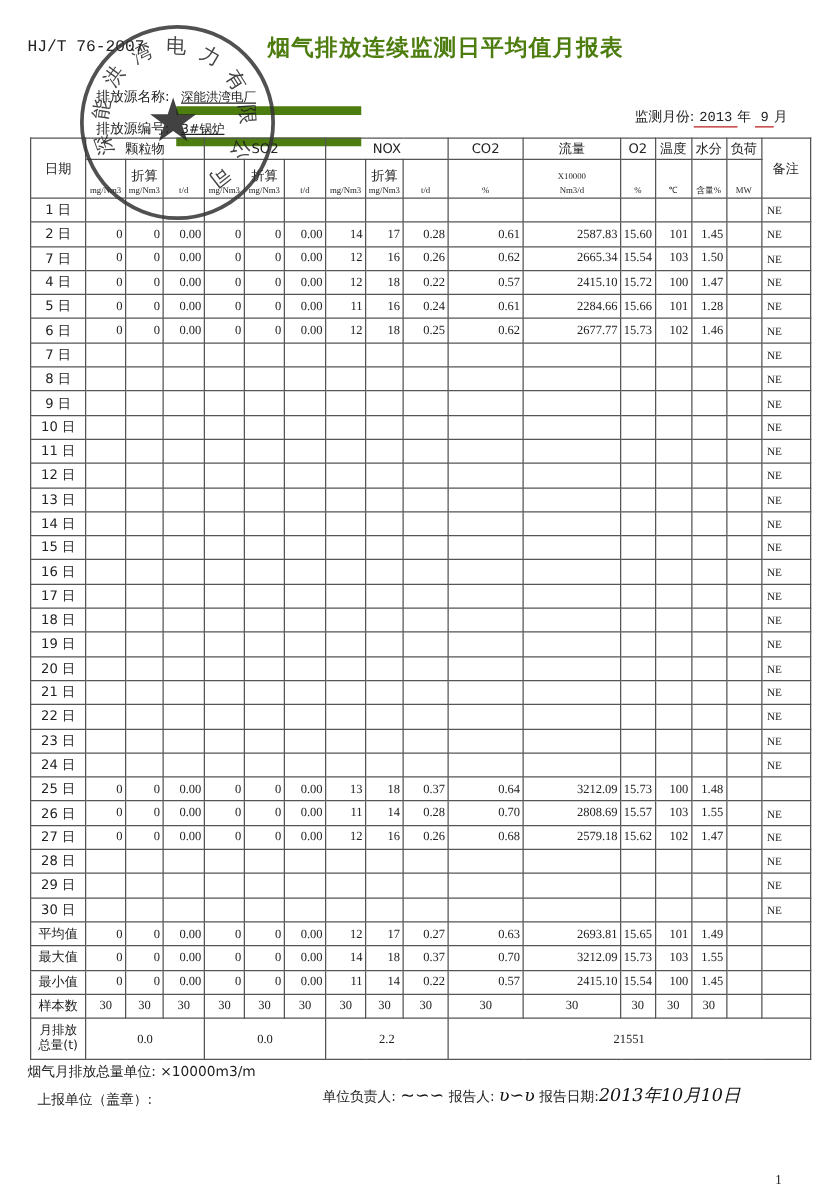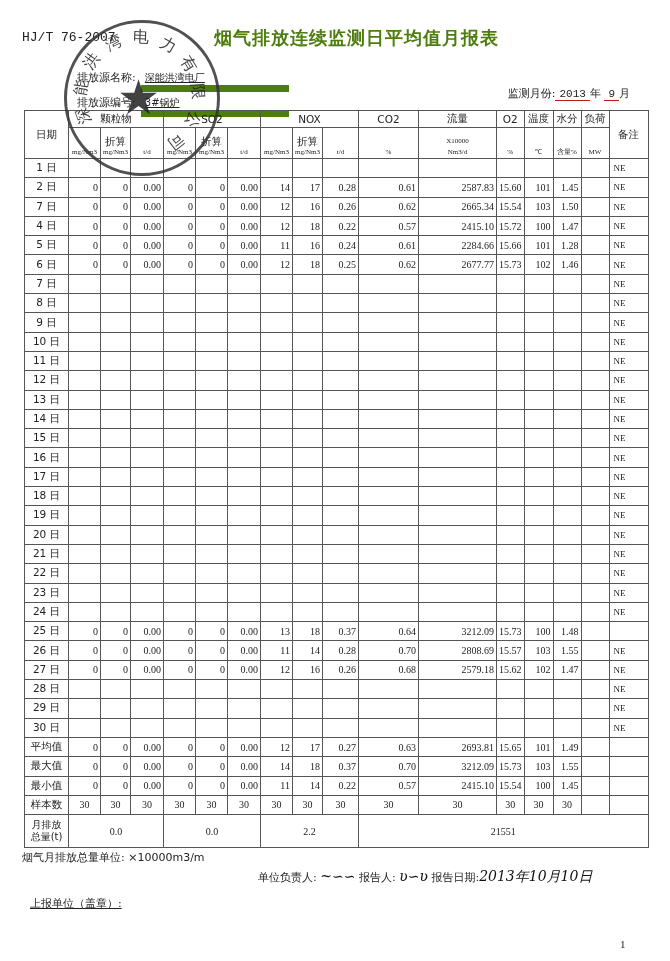--- a/index.html
+++ b/index.html
@@ -21,21 +21,21 @@
   table.report td.ne { text-align:left; font-size:9px; padding-left:4px; }
   table.report td.c { text-align:center; }
   table.report tr.h td { text-align:center; font-family:"DejaVu Sans", sans-serif; font-size:10.5px; height:16px; }
   table.report tr.h2 td { font-size:7px; font-family:"Liberation Serif", serif; vertical-align:bottom; height:30px; line-height:11px; }
   table.report tr.h2 td .big { font-size:10.5px; font-family:"DejaVu Sans", sans-serif; display:block; }
   table.report td.unitsm { font-size:10px; }
   table.report tr.total td { height:32px; }
   table.report tr.total td.day { font-size:10px; line-height:12px; }
 
   .footer1 { left:22px; top:850px; font-size:11px; }
-  .footer2 { left:30px; top:896px; font-size:11px;text-decoration:underline; }
+  .footer2 { left:30px; top:872px; font-size:11px; }
   .footer3 { left:258px; top:868px; font-size:11px; }
   .sig { font-family:"DejaVu Serif", serif; font-style:italic; font-size:14px; color:#111; }
   .pagenum { left:620px; top:938px; font-size:11px; font-family:"Liberation Serif", serif; }
 
   .stamp { position:absolute; left:64px; top:20px; width:150px; height:150px; border-radius:50%;
            border:3px solid #333; opacity:0.85; pointer-events:none; }
   .stamp .star { position:absolute; left:50px; top:50px; font-size:48px; color:#222; line-height:48px; }
   .stamp .ring { position:absolute; font-size:16px; font-family:"DejaVu Sans", sans-serif; color:#222; }
 </style>
 </head>

